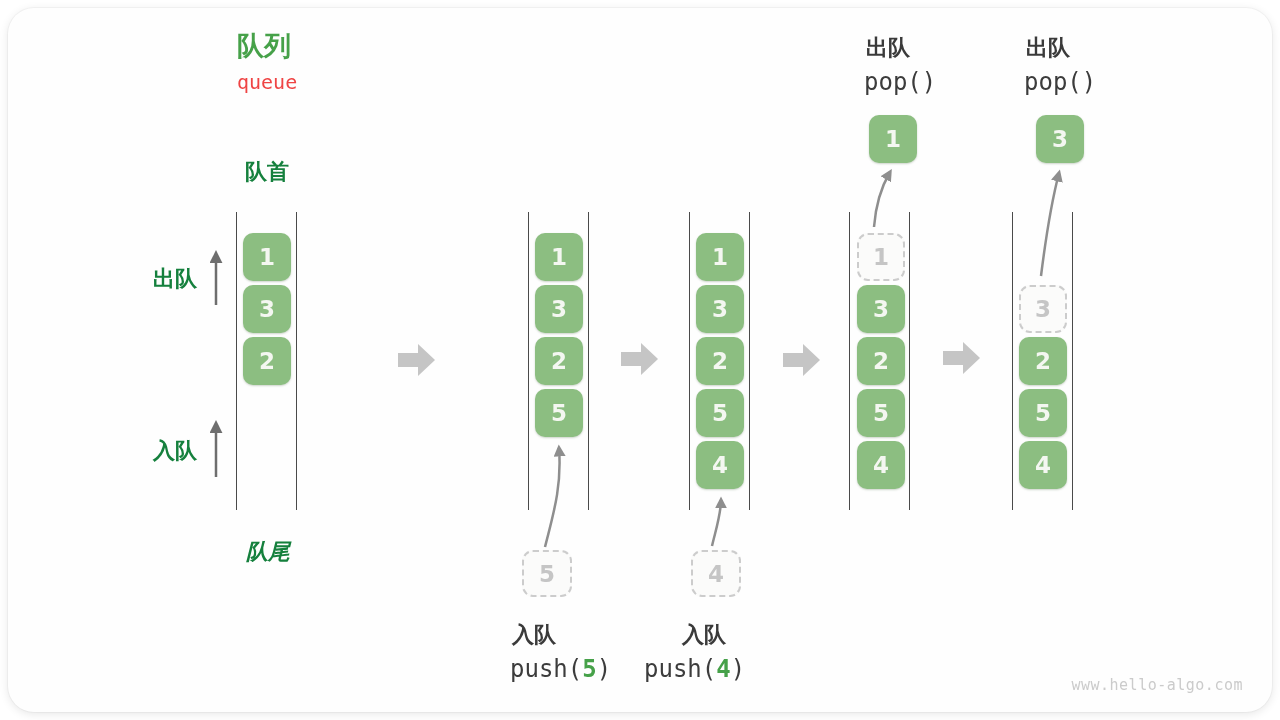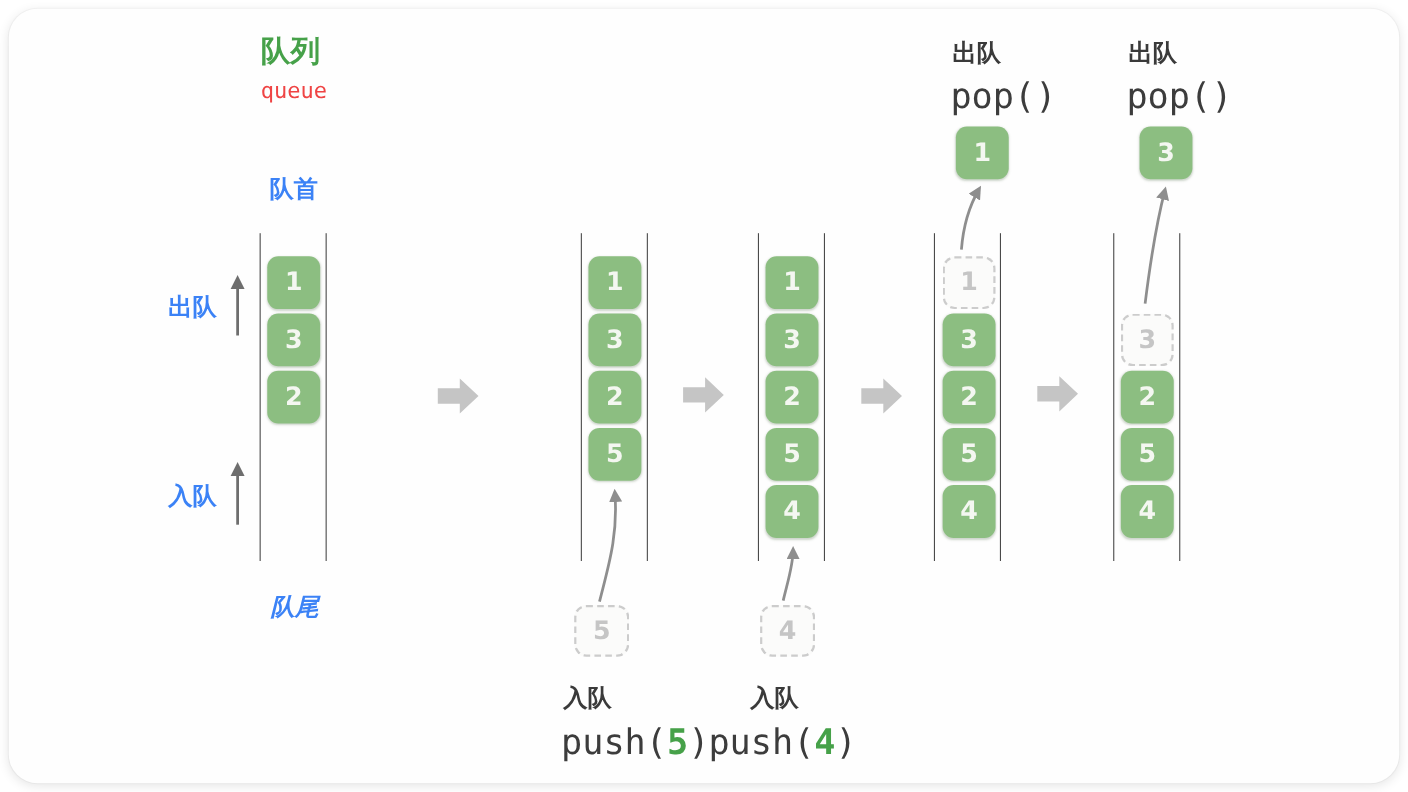--- a/index.html
+++ b/index.html
@@ -2,41 +2,41 @@
 <html><head>
 <meta charset="utf-8">
 <style>
   html,body{margin:0;padding:0;background:#ffffff;}
   .stage{position:relative;width:1280px;height:720px;font-family:"DejaVu Sans","Liberation Sans",sans-serif;}
   .card{position:absolute;left:8px;top:8px;width:1264px;height:704px;background:#fefefe;
         border-radius:26px;box-shadow:0 2px 10px rgba(0,0,0,0.10),0 0 0 1px rgba(0,0,0,0.03);}
   .abs{position:absolute;}
   .title{left:237px;top:28px;font-size:27px;font-weight:bold;color:#46a149;}
   .subtitle{left:237px;top:70px;font-size:20px;color:#ef4444;font-family:"DejaVu Sans Mono","Liberation Mono",monospace;}
-  .side-label{font-size:22px;font-weight:bold;color:#3b82f6;}
+  .side-label{font-size:22px;font-weight:bold;color:#15803d;}
   .lbl-front{left:225px;top:157px;width:84px;text-align:center;}
   .lbl-deq{left:153px;top:264px;}
   .lbl-enq{left:153px;top:436px;}
   .lbl-rear{left:226px;top:537px;width:84px;text-align:center;font-style:italic;}
   .qc{position:absolute;top:212px;height:298px;width:59px;
       border-left:1.5px solid #4a4a4a;border-right:1.5px solid #4a4a4a;}
   .q1{left:236px;} .q2{left:528px;} .q3{left:689px;} .q4{left:849px;} .q5{left:1012px;}
   .cell{position:absolute;width:48px;height:48px;border-radius:10px;background:#8cbe81;
         color:#f4f7f1;font-size:23px;font-weight:bold;display:flex;align-items:center;justify-content:center;
         box-shadow:0 1px 2px rgba(60,90,50,0.25);}
   .c1{left:243px;} .c2{left:535px;} .c3{left:696px;} .c4{left:857px;} .c5{left:1019px;}
   .s0{top:233px;} .s1{top:285px;} .s2{top:337px;} .s3{top:389px;} .s4{top:441px;}
   .ghost{background:#fbfbfa;border:2px dashed #cccccc;color:#c5c5c5;width:44px;height:44px;
          border-radius:11px;box-shadow:none;}
   .popped{top:115px;}
   .p4{left:869px;} .p5{left:1036px;}
   .incoming{top:550px;width:46px;height:43px;}
   .i2{left:522px;} .i3{left:691px;}
   .op-zh{font-size:22px;font-weight:bold;color:#3a3a3a;}
-  .op-code{font-size:32px;color:#3c3c3c;font-family:"DejaVu Sans Mono","Liberation Mono",monospace;}
+  .op-code{font-size:24px;color:#3c3c3c;font-family:"DejaVu Sans Mono","Liberation Mono",monospace;}
   .op-code .arg{color:#46a149;font-weight:bold;}
   .popA-zh{left:866px;top:33px;} .popA-code{left:864px;top:68px;}
   .popB-zh{left:1026px;top:33px;} .popB-code{left:1024px;top:68px;}
   .pushA-zh{left:512px;top:620px;} .pushA-code{left:510px;top:655px;}
   .pushB-zh{left:682px;top:620px;} .pushB-code{left:644px;top:655px;}
   .watermark{left:1028px;top:676px;width:215px;text-align:right;font-size:15px;color:#cbcbcb;
              font-family:"DejaVu Sans Mono","Liberation Mono",monospace;letter-spacing:0.5px;}
   svg.overlay{position:absolute;left:0;top:0;width:1280px;height:720px;pointer-events:none;}
 </style>
 </head>
@@ -92,20 +92,21 @@
   <div class="abs op-zh popA-zh">出队</div>
   <div class="abs op-code popA-code">pop()</div>
   <div class="abs op-zh popB-zh">出队</div>
   <div class="abs op-code popB-code">pop()</div>
 
   <div class="abs op-zh pushA-zh">入队</div>
   <div class="abs op-code pushA-code"><span>push(</span><span class="arg">5</span><span>)</span></div>
   <div class="abs op-zh pushB-zh">入队</div>
   <div class="abs op-code pushB-code"><span>push(</span><span class="arg">4</span><span>)</span></div>
 
+  <div class="abs watermark">www.hello-algo.com</div>
 
   <svg class="overlay" viewBox="0 0 1280 720">
     <defs>
       <marker id="headDark" markerUnits="userSpaceOnUse" markerWidth="13" markerHeight="13" viewBox="0 0 10 10" refX="7" refY="5" orient="auto">
         <path d="M0,0 L10,5 L0,10 Z" fill="#6e6e6e"></path>
       </marker>
       <marker id="headMid" markerUnits="userSpaceOnUse" markerWidth="12" markerHeight="12" viewBox="0 0 10 10" refX="7" refY="5" orient="auto">
         <path d="M0,0 L10,5 L0,10 Z" fill="#8e8e8e"></path>
       </marker>
     </defs>

